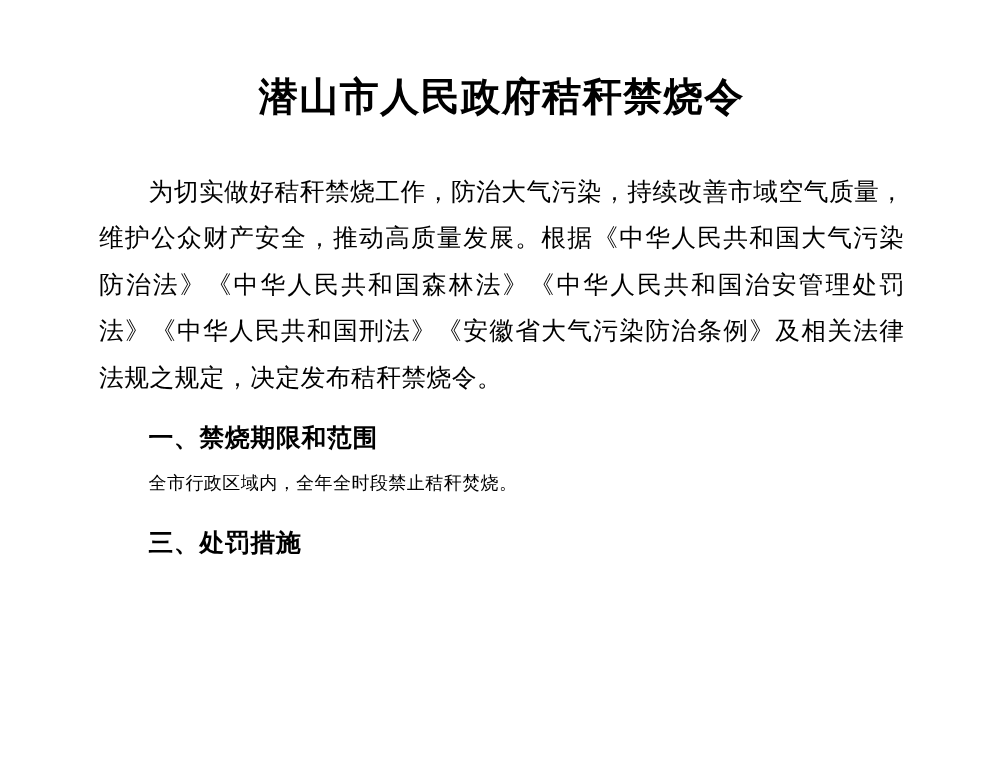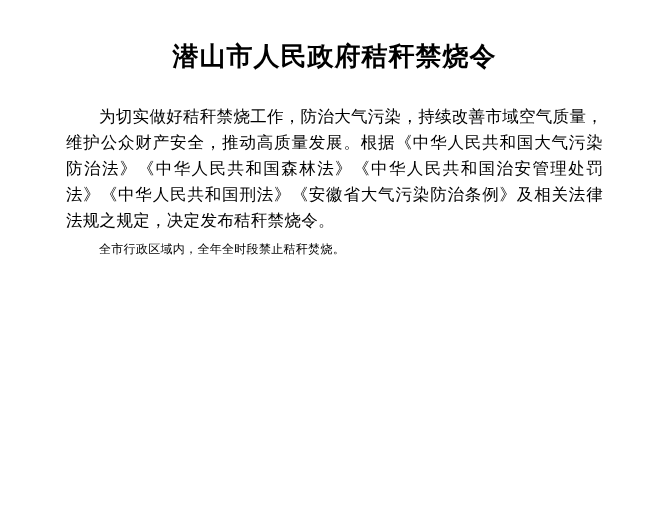--- a/index.html
+++ b/index.html
@@ -16,37 +16,37 @@
   }
   .page {
     position: relative;
     width: 669px;
     height: 522px;
     box-sizing: border-box;
     padding: 0 66px;
     background: #ffffff;
   }
   .doc-title {
-    margin: 0;
+    margin: 8px;
     padding-top: 40px;
     text-align: center;
     font-family: "Liberation Sans", "DejaVu Sans", sans-serif;
     font-weight: bold;
     font-size: 26px;
     letter-spacing: 1px;
     color: #000000;
     line-height: 1.3;
   }
   .body-block {
     margin-top: 30px;
   }
   p.para {
     margin: 0;
     font-size: 16.5px;
-    line-height: 26px;
+    line-height: 31px;
     text-align: justify;
     text-justify: inter-ideograph;
     letter-spacing: 0.3px;
   }
   p.para.indent {
     text-indent: 33px;
   }
   .section-head {
     margin: 10px 0 0 0;
     font-family: "Liberation Sans", "DejaVu Sans", sans-serif;
@@ -69,19 +69,23 @@
 
 <div class="page">
 
   <h1 class="doc-title">潜山市人民政府秸秆禁烧令</h1>
 
   <div class="body-block">
 
     <p class="para indent">为切实做好秸秆禁烧工作，防治大气污染，持续改善市域空气质量，维护公众财产安全，推动高质量发展。根据《中华人民共和国大气污染防治法》《中华人民共和国森林法》《中华人民共和国治安管理处罚法》《中华人民共和国刑法》《安徽省大气污染防治条例》及相关法律法规之规定，决定发布秸秆禁烧令。</p>
 
     <div class="section">
+      <p class="section-head">一、禁烧期限和范围</p>
       <p class="sub-para">全市行政区域内，全年全时段禁止秸秆焚烧。</p>
     </div>
 
 
+    <div class="section">
+      <p class="section-head">三、处罚措施</p>
+    </div>
 
   </div>
 </div>
 
 </body></html>

